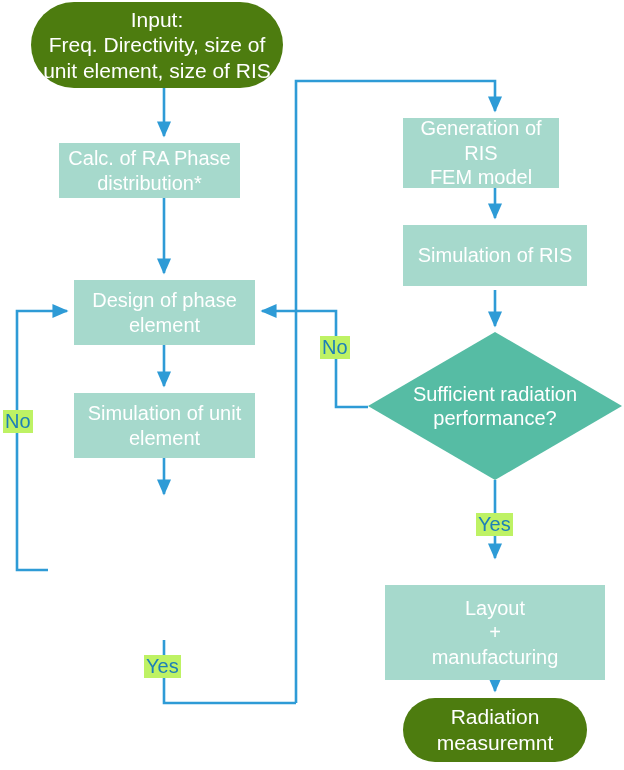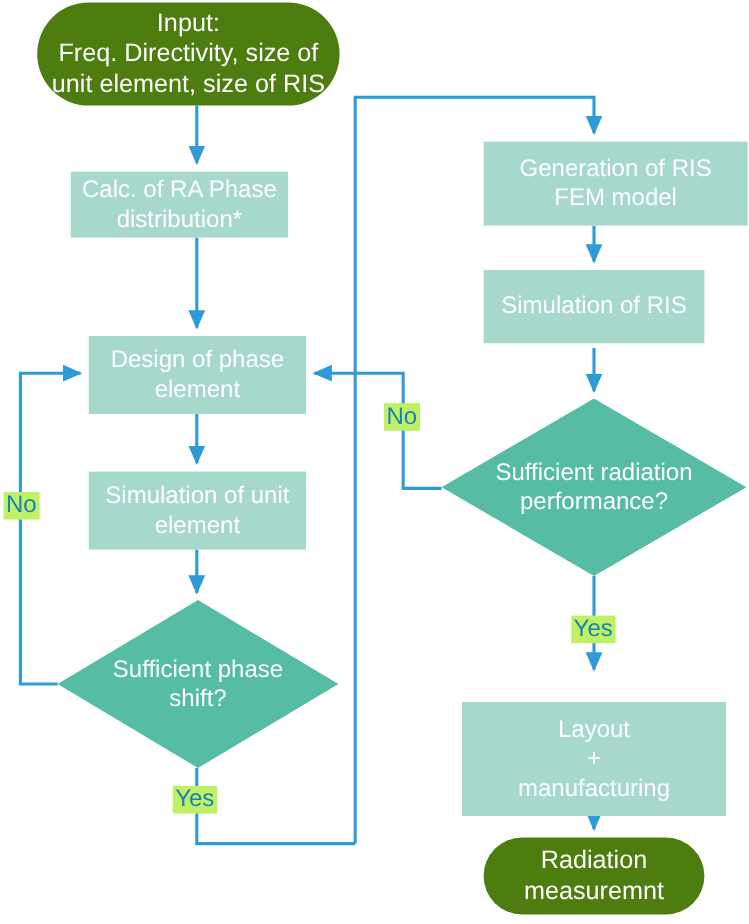--- a/index.html
+++ b/index.html
@@ -129,27 +129,22 @@
 
   <div class="node process" style="left:59px; top:143px; width:181px; height:55px;">Calc. of RA Phase
 distribution*</div>
 
   <div class="node process" style="left:74px; top:280px; width:181px; height:65px;">Design of phase
 element</div>
 
   <div class="node process" style="left:74px; top:393px; width:181px; height:65px;">Simulation of unit
 element</div>
 
-  <div class="decision-wrap" style="left:48px; top:500px; width:234px; height:140px;">
-    <div class="decision-shape"></div>
-    <div class="decision-label">Sufficient phase
-shift?</div>
-  </div>
 
-  <div class="node process" style="left:403px; top:118px; width:220px; height:70px;">Generation of RIS
+  <div class="node process" style="left:403px; top:118px; width:156px; height:70px;">Generation of RIS
 FEM model</div>
 
   <div class="node process" style="left:403px; top:225px; width:184px; height:61px;">Simulation of RIS</div>
 
   <div class="decision-wrap" style="left:368px; top:332px; width:254px; height:148px;">
     <div class="decision-shape"></div>
     <div class="decision-label">Sufficient radiation
 performance?</div>
   </div>
 

